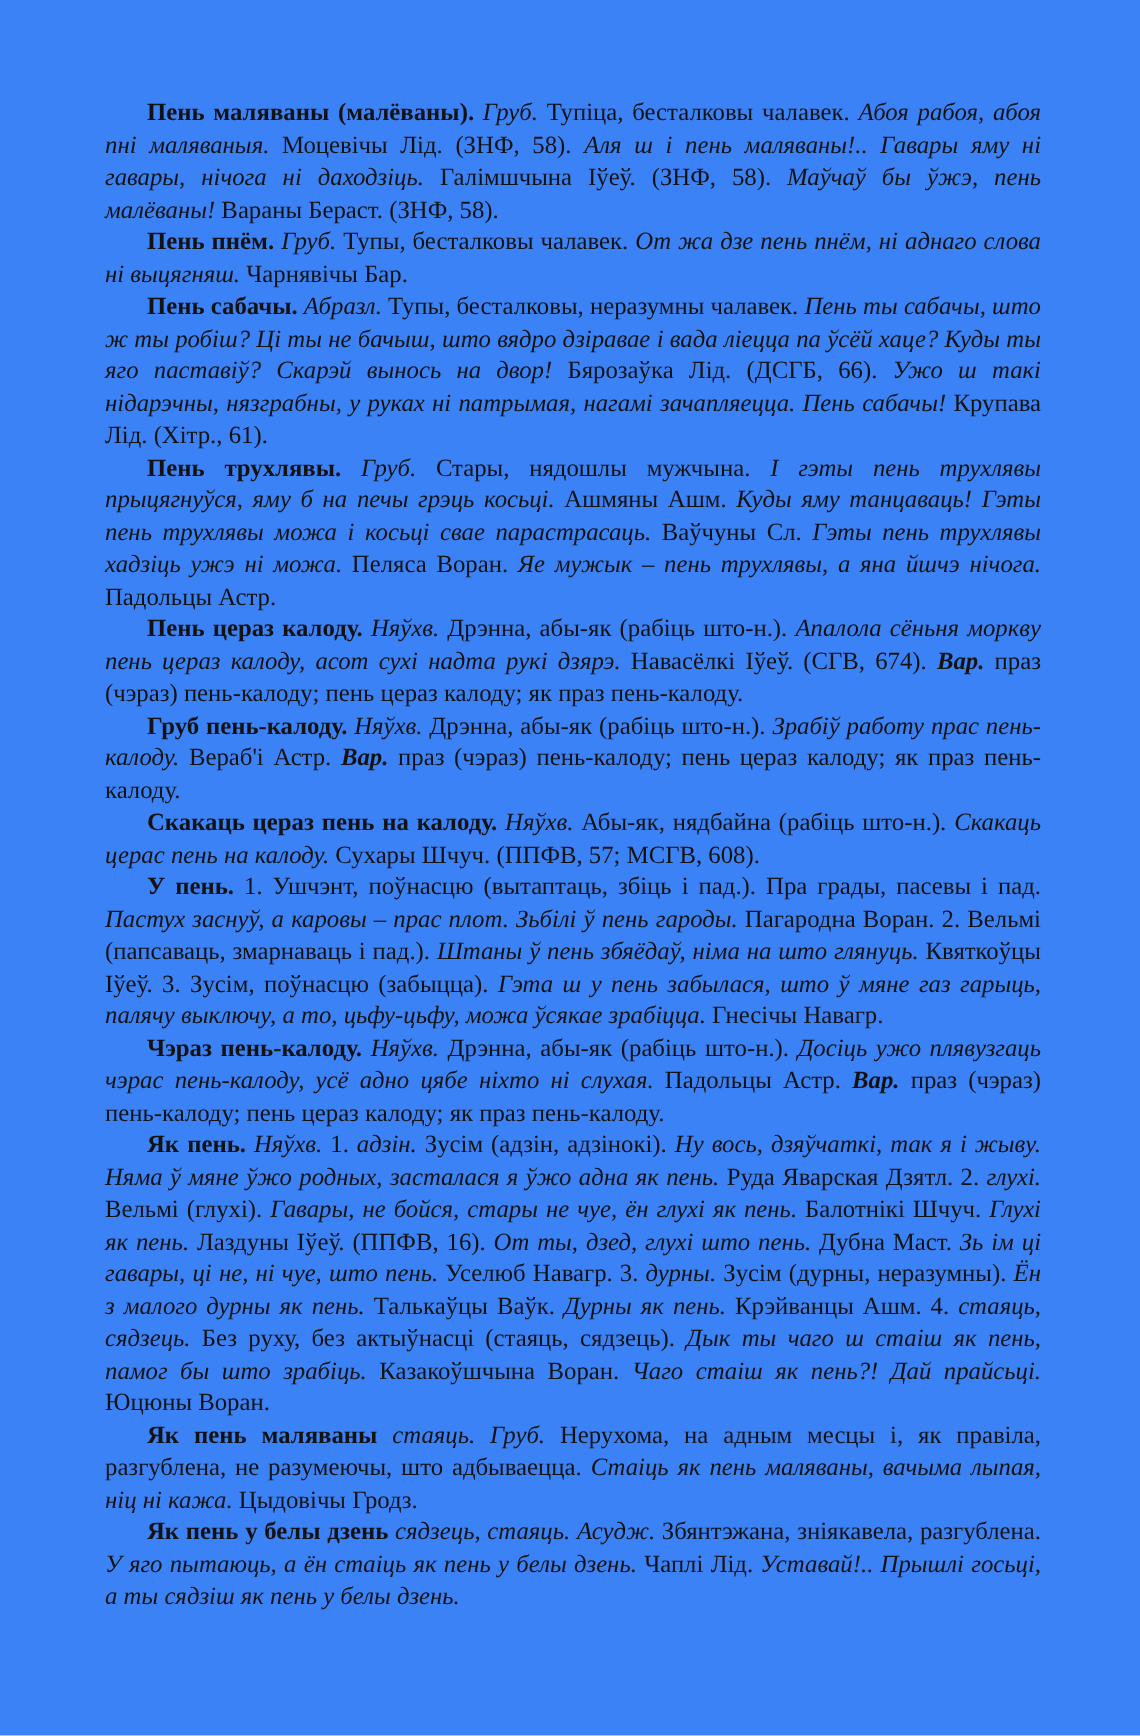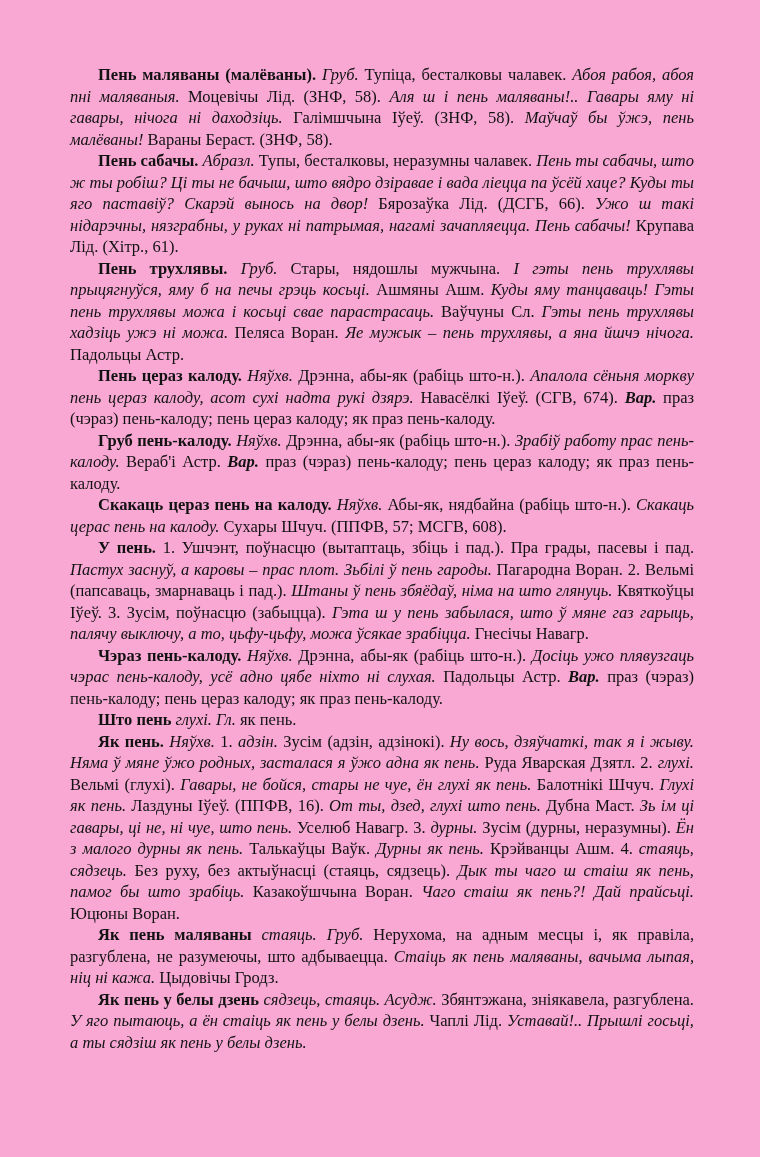--- a/index.html
+++ b/index.html
@@ -4,21 +4,21 @@
 <style>
   html, body {
     margin: 0;
     padding: 0;
     background: #ffffff;
   }
   .page {
     position: relative;
     width: 760px;
     height: 1157px;
-    background: #f9a8d4;
+    background: #3b82f6;
     box-sizing: border-box;
     padding: 64px 66px 0 70px;
     font-family: "Liberation Serif", "DejaVu Serif", serif;
     font-size: 16.5px;
     line-height: 21.5px;
     color: #121212;
     overflow: hidden;
   }
   .entries p {
     margin: 0;
@@ -30,26 +30,26 @@
   .i  { font-style: italic; }
   .bi { font-weight: bold; font-style: italic; }
   .r  { }
 </style>
 </head>
 <body>
 
 <div class="page">
   <div class="entries">
       <p><span class="b">Пень маляваны (малёваны). </span><span class="i">Груб. </span><span class="r">Тупіца, бесталковы чалавек. </span><span class="i">Абоя рабоя, абоя пні маляваныя. </span><span class="r">Моцевічы Лід. (ЗНФ, 58). </span><span class="i">Аля ш і пень маляваны!.. Гавары яму ні гавары, нічога ні даходзіць. </span><span class="r">Галімшчына Іўеў. (ЗНФ, 58). </span><span class="i">Маўчаў бы ўжэ, пень малёваны! </span><span class="r">Вараны Бераст. (ЗНФ, 58).</span></p>
+      <p><span class="b">Пень пнём. </span><span class="i">Груб. </span><span class="r">Тупы, бесталковы чалавек. </span><span class="i">От жа дзе пень пнём, ні аднаго слова ні выцягняш. </span><span class="r">Чарнявічы Бар.</span></p>
       <p><span class="b">Пень сабачы. </span><span class="i">Абразл. </span><span class="r">Тупы, бесталковы, неразумны чалавек. </span><span class="i">Пень ты сабачы, што ж ты робіш? Ці ты не бачыш, што вядро дзіравае і вада ліецца па ўсёй хаце? Куды ты яго паставіў? Скарэй вынось на двор! </span><span class="r">Бярозаўка Лід. (ДСГБ, 66). </span><span class="i">Ужо ш такі нідарэчны, нязграбны, у руках ні патрымая, нагамі зачапляецца. Пень сабачы! </span><span class="r">Крупава Лід. (Хітр., 61).</span></p>
       <p><span class="b">Пень трухлявы. </span><span class="i">Груб. </span><span class="r">Стары, нядошлы мужчына. </span><span class="i">І гэты пень трухлявы прыцягнуўся, яму б на печы грэць косьці. </span><span class="r">Ашмяны Ашм. </span><span class="i">Куды яму танцаваць! Гэты пень трухлявы можа і косьці свае парастрасаць. </span><span class="r">Ваўчуны Сл. </span><span class="i">Гэты пень трухлявы хадзіць ужэ ні можа. </span><span class="r">Пеляса Воран. </span><span class="i">Яе мужык – пень трухлявы, а яна йшчэ нічога. </span><span class="r">Падольцы Астр.</span></p>
       <p><span class="b">Пень цераз калоду. </span><span class="i">Няўхв. </span><span class="r">Дрэнна, абы-як (рабіць што-н.). </span><span class="i">Апалола сёньня моркву пень цераз калоду, асот сухі надта рукі дзярэ. </span><span class="r">Навасёлкі Іўеў. (СГВ, 674). </span><span class="bi">Вар. </span><span class="r">праз (чэраз) пень-калоду; пень цераз калоду; як праз пень-калоду.</span></p>
       <p><span class="b">Груб пень-калоду. </span><span class="i">Няўхв. </span><span class="r">Дрэнна, абы-як (рабіць што-н.). </span><span class="i">Зрабіў работу прас пень-калоду. </span><span class="r">Вераб'і Астр. </span><span class="bi">Вар. </span><span class="r">праз (чэраз) пень-калоду; пень цераз калоду; як праз пень-калоду.</span></p>
       <p><span class="b">Скакаць цераз пень на калоду. </span><span class="i">Няўхв. </span><span class="r">Абы-як, нядбайна (рабіць што-н.). </span><span class="i">Скакаць церас пень на калоду. </span><span class="r">Сухары Шчуч. (ППФВ, 57; МСГВ, 608).</span></p>
       <p><span class="b">У пень. </span><span class="r">1. Ушчэнт, поўнасцю (вытаптаць, збіць і пад.). Пра грады, пасевы і пад. </span><span class="i">Пастух заснуў, а каровы – прас плот. Зьбілі ў пень гароды. </span><span class="r">Пагародна Воран. 2. Вельмі (папсаваць, змарнаваць і пад.). </span><span class="i">Штаны ў пень збяёдаў, німа на што глянуць. </span><span class="r">Квяткоўцы Іўеў. 3. Зусім, поўнасцю (забыцца). </span><span class="i">Гэта ш у пень забылася, што ў мяне газ гарыць, палячу выключу, а то, цьфу-цьфу, можа ўсякае зрабіцца. </span><span class="r">Гнесічы Навагр.</span></p>
       <p><span class="b">Чэраз пень-калоду. </span><span class="i">Няўхв. </span><span class="r">Дрэнна, абы-як (рабіць што-н.). </span><span class="i">Досіць ужо плявузгаць чэрас пень-калоду, усё адно цябе ніхто ні слухая. </span><span class="r">Падольцы Астр. </span><span class="bi">Вар. </span><span class="r">праз (чэраз) пень-калоду; пень цераз калоду; як праз пень-калоду.</span></p>
-      <p><span class="b">Што пень </span><span class="i">глухі. Гл. </span><span class="r">як пень.</span></p>
       <p><span class="b">Як пень. </span><span class="i">Няўхв. </span><span class="r">1. </span><span class="i">адзін. </span><span class="r">Зусім (адзін, адзінокі). </span><span class="i">Ну вось, дзяўчаткі, так я і жыву. Няма ў мяне ўжо родных, засталася я ўжо адна як пень. </span><span class="r">Руда Яварская Дзятл. 2. </span><span class="i">глухі. </span><span class="r">Вельмі (глухі). </span><span class="i">Гавары, не бойся, стары не чуе, ён глухі як пень. </span><span class="r">Балотнікі Шчуч. </span><span class="i">Глухі як пень. </span><span class="r">Лаздуны Іўеў. (ППФВ, 16). </span><span class="i">От ты, дзед, глухі што пень. </span><span class="r">Дубна Маст. </span><span class="i">Зь ім ці гавары, ці не, ні чуе, што пень. </span><span class="r">Уселюб Навагр. 3. </span><span class="i">дурны. </span><span class="r">Зусім (дурны, неразумны). </span><span class="i">Ён з малого дурны як пень. </span><span class="r">Талькаўцы Ваўк. </span><span class="i">Дурны як пень. </span><span class="r">Крэйванцы Ашм. 4. </span><span class="i">стаяць, сядзець. </span><span class="r">Без руху, без актыўнасці (стаяць, сядзець). </span><span class="i">Дык ты чаго ш стаіш як пень, памог бы што зрабіць. </span><span class="r">Казакоўшчына Воран. </span><span class="i">Чаго стаіш як пень?! Дай прайсьці. </span><span class="r">Юцюны Воран.</span></p>
       <p><span class="b">Як пень маляваны </span><span class="i">стаяць. Груб. </span><span class="r">Нерухома, на адным месцы і, як правіла, разгублена, не разумеючы, што адбываецца. </span><span class="i">Стаіць як пень маляваны, вачыма лыпая, ніц ні кажа. </span><span class="r">Цыдовічы Гродз.</span></p>
       <p><span class="b">Як пень у белы дзень </span><span class="i">сядзець, стаяць. Асудж. </span><span class="r">Збянтэжана, зніякавела, разгублена. </span><span class="i">У яго пытаюць, а ён стаіць як пень у белы дзень. </span><span class="r">Чаплі Лід. </span><span class="i">Уставай!.. Прышлі госьці, а ты сядзіш як пень у белы дзень. </span></p>
     </div>
 
 </div>
 
 </body></html>

